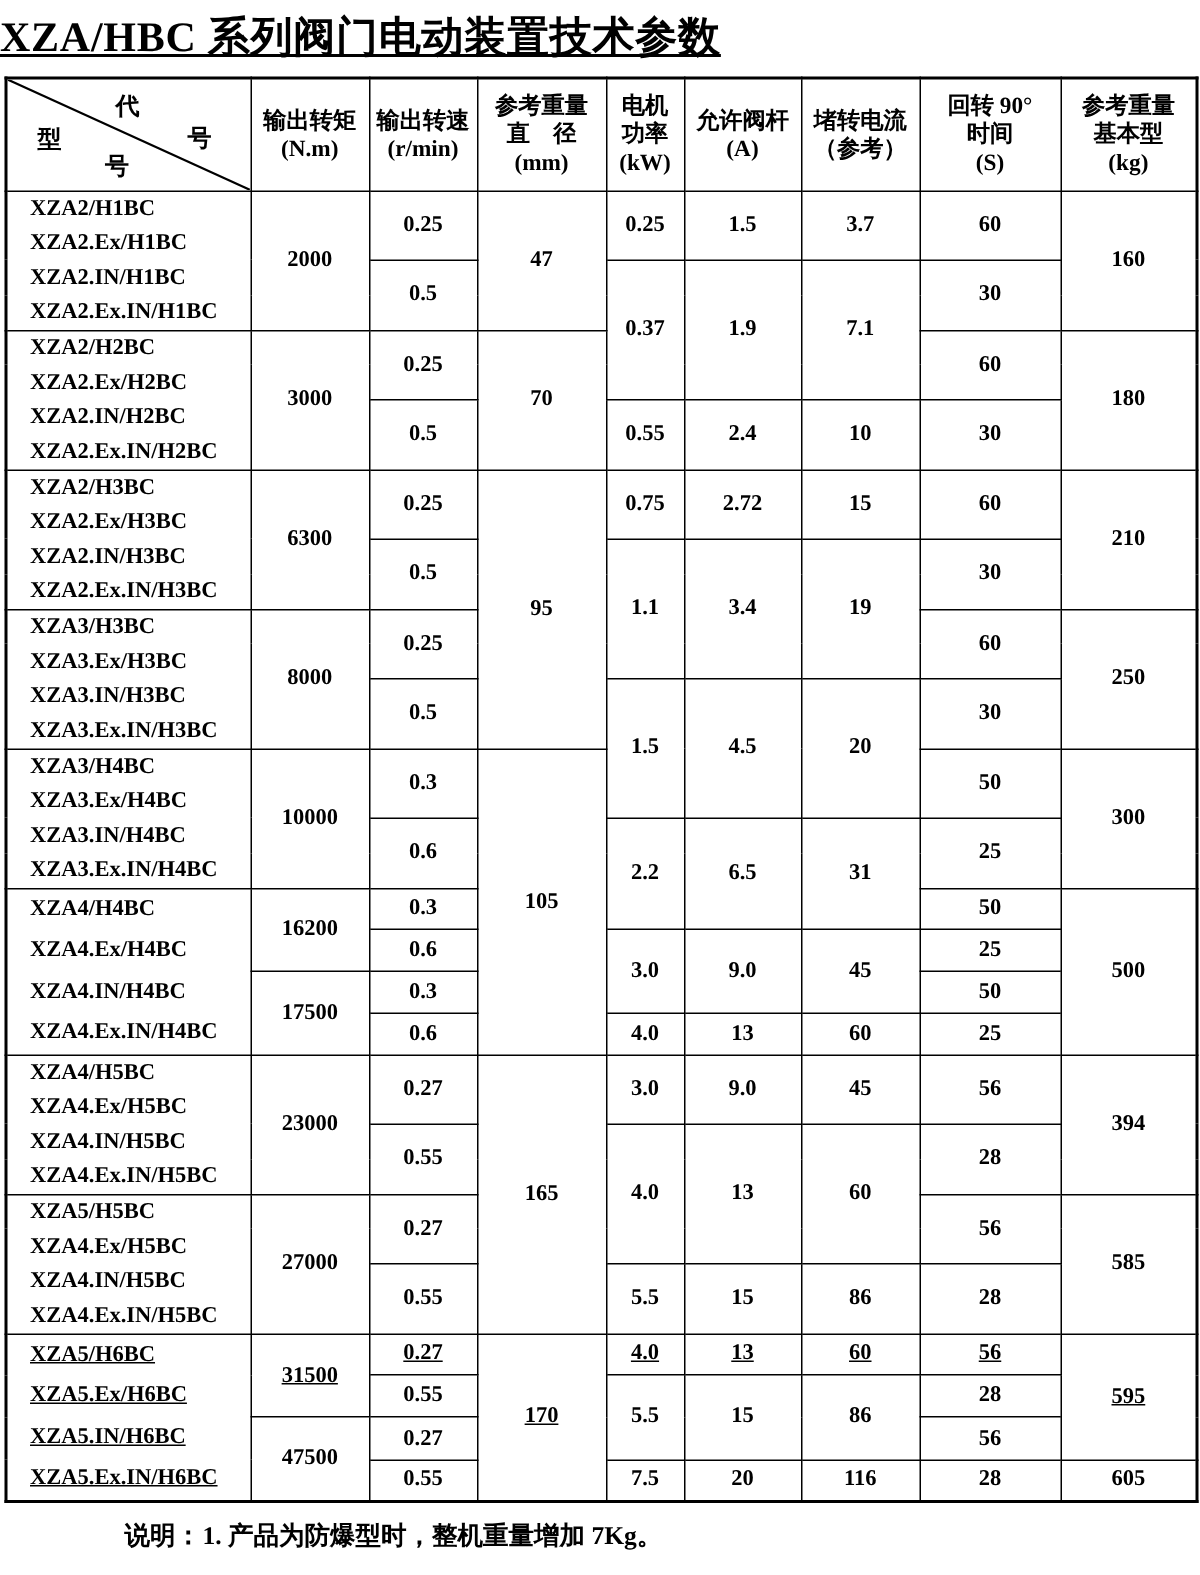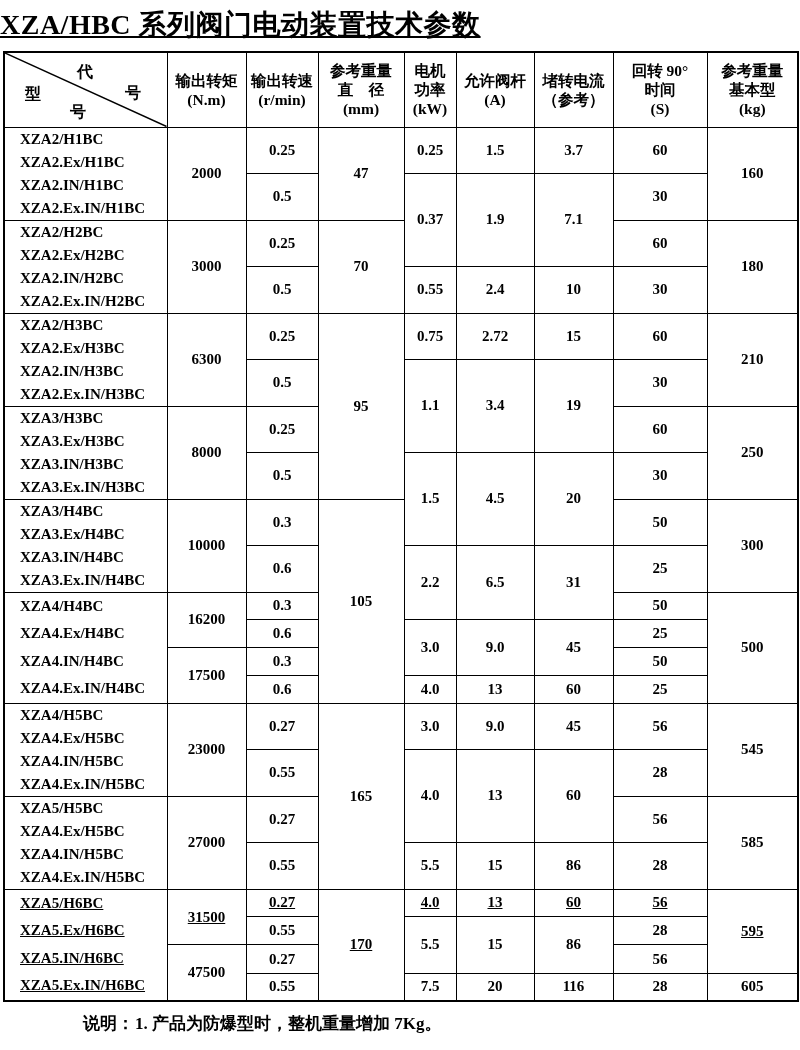--- a/index.html
+++ b/index.html
@@ -260,21 +260,21 @@
           <div>XZA4.IN/H5BC</div>
           <div>XZA4.Ex.IN/H5BC</div>
         </td>
         <td rowspan="4">23000</td>
         <td rowspan="2">0.27</td>
         <td rowspan="8">165</td>
         <td rowspan="2">3.0</td>
         <td rowspan="2">9.0</td>
         <td rowspan="2">45</td>
         <td rowspan="2">56</td>
-        <td rowspan="4">545</td>
+        <td rowspan="4">394</td>
       </tr>
       <tr style="height: 23px;"></tr>
       <tr style="height: 23px;">
         <td rowspan="2">0.55</td>
         <td rowspan="4">4.0</td>
         <td rowspan="4">13</td>
         <td rowspan="4">60</td>
         <td rowspan="2">28</td>
       </tr>
       <tr style="height: 23px;"></tr>

